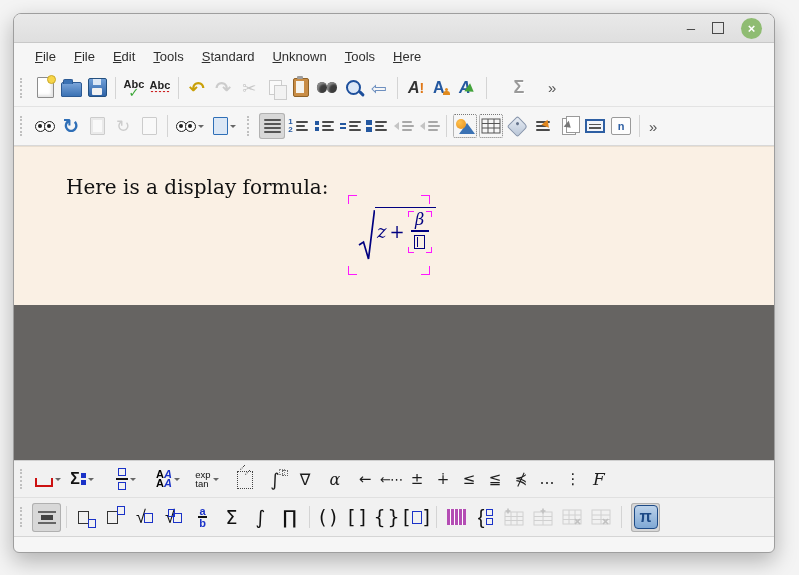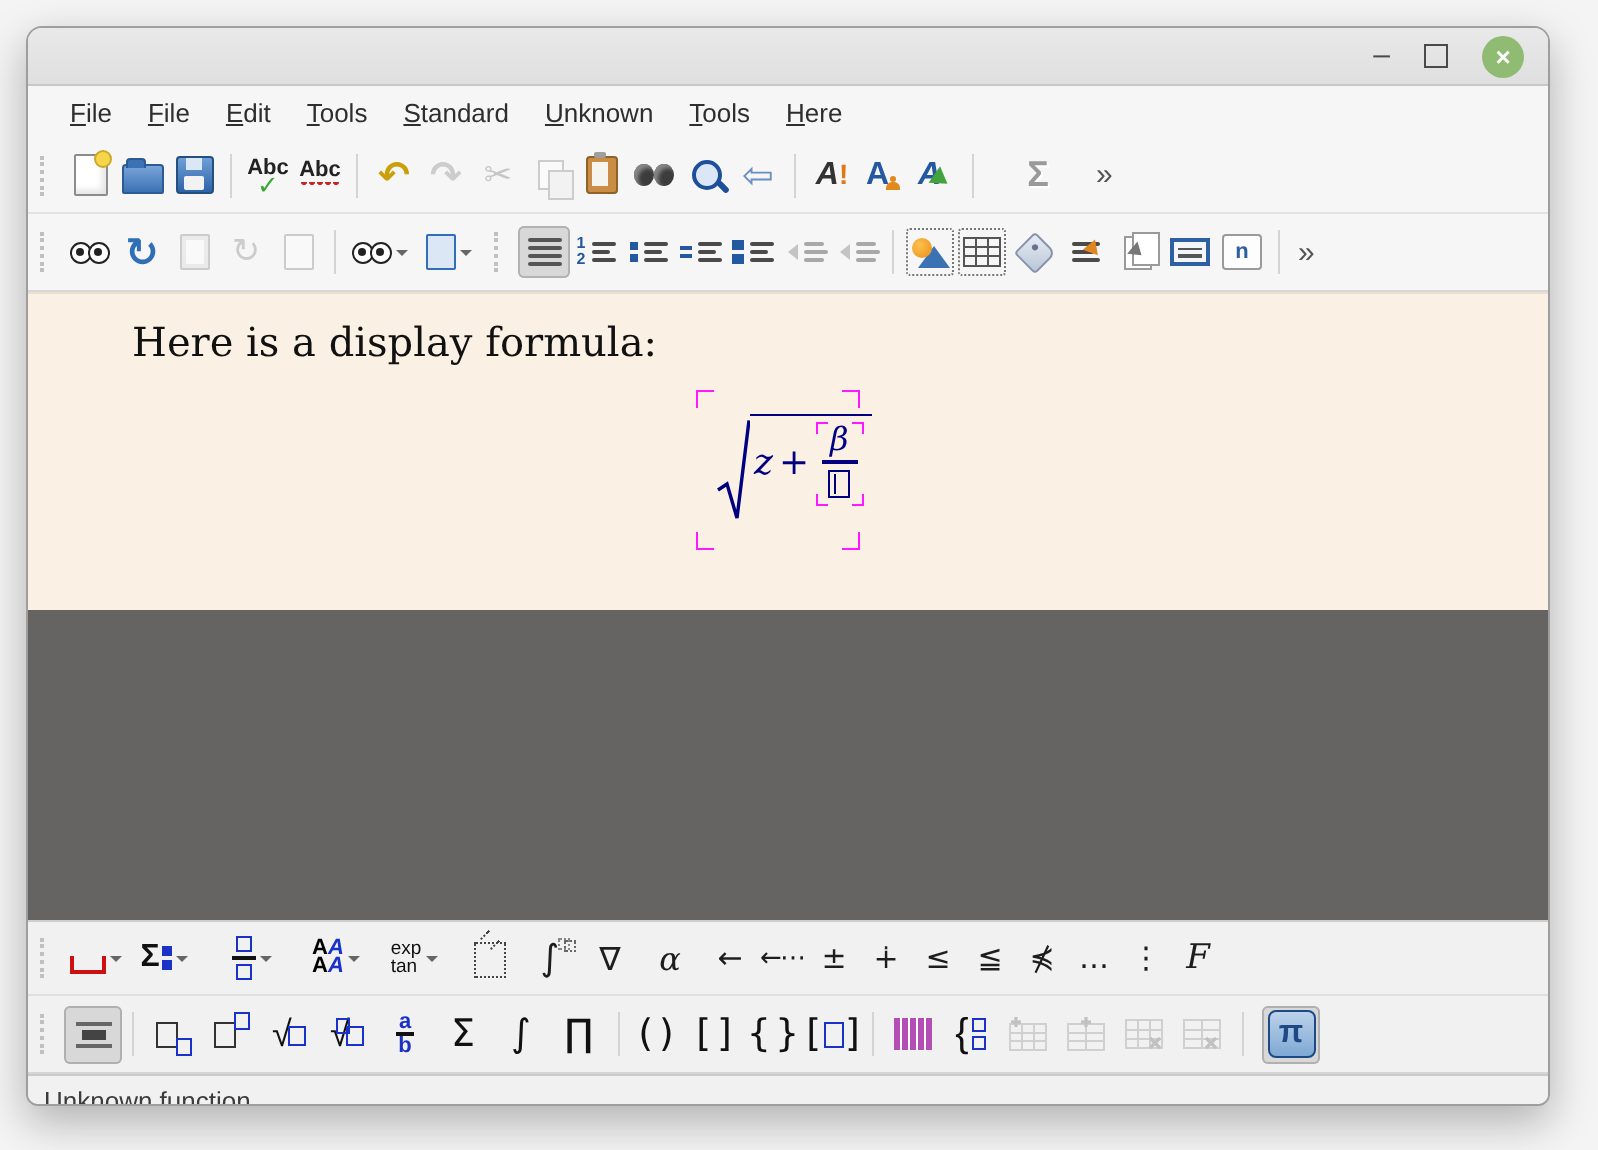--- a/index.html
+++ b/index.html
@@ -107,21 +107,21 @@
   .li-row{display:flex;align-items:center;gap:3px;}
   .li-col{display:flex;flex-direction:column;gap:2px;}
   .li-col i{display:block;height:2px;background:#4a4a4a;border-radius:1px;}
   .mark{font-size:8px;font-weight:bold;color:#2458a0;line-height:6px;}
   .bullet{width:4px;height:4px;background:#2458a0;}
   .dash{width:6px;height:2px;background:#2458a0;}
   .bluebox{width:6px;height:5px;background:#2458a0;}
   
   .doc-area{height:158px;flex:0 0 158px;background:#faf0e4;position:relative;border-top:1px solid #e9ded0;}
   .doc-par{
-    position:absolute;left:52px;top:12px;
+    position:absolute;left:52px;top:28px;
     font-family:"DejaVu Serif","Liberation Serif",serif;font-size:20px;color:#111;
   }
   .math-inset{position:absolute;left:334px;top:48px;width:82px;height:80px;}
   .mcorner{position:absolute;width:8px;height:8px;border:0 solid #ff18ff;}
   .mc-tl{left:0;top:0;border-top-width:1.5px;border-left-width:1.5px;}
   .mc-tr{right:0;top:0;border-top-width:1.5px;border-right-width:1.5px;}
   .mc-bl{left:0;bottom:0;border-bottom-width:1.5px;border-left-width:1.5px;}
   .mc-br{right:0;bottom:0;border-bottom-width:1.5px;border-right-width:1.5px;}
   .sqrt-wrap{position:absolute;left:10px;top:12px;display:flex;align-items:flex-start;}
   .radical-svg{flex:0 0 auto;margin-top:2px;}
@@ -698,17 +698,14 @@
             <line x1="17" y1="11" x2="12" y2="16"></line>
           </g>
         </svg>
     </div>
     <span class="sep"></span>
     <div class="m2btn pressed pi-btn" style="margin-left:4px;">
       <span class="pi-inner">π</span>
     </div>
   </div>
 
-  <div class="statusbar">
-    <span class="status-msg">Unknown function.</span>
-  </div>
 
 </div>
 
 </body></html>

